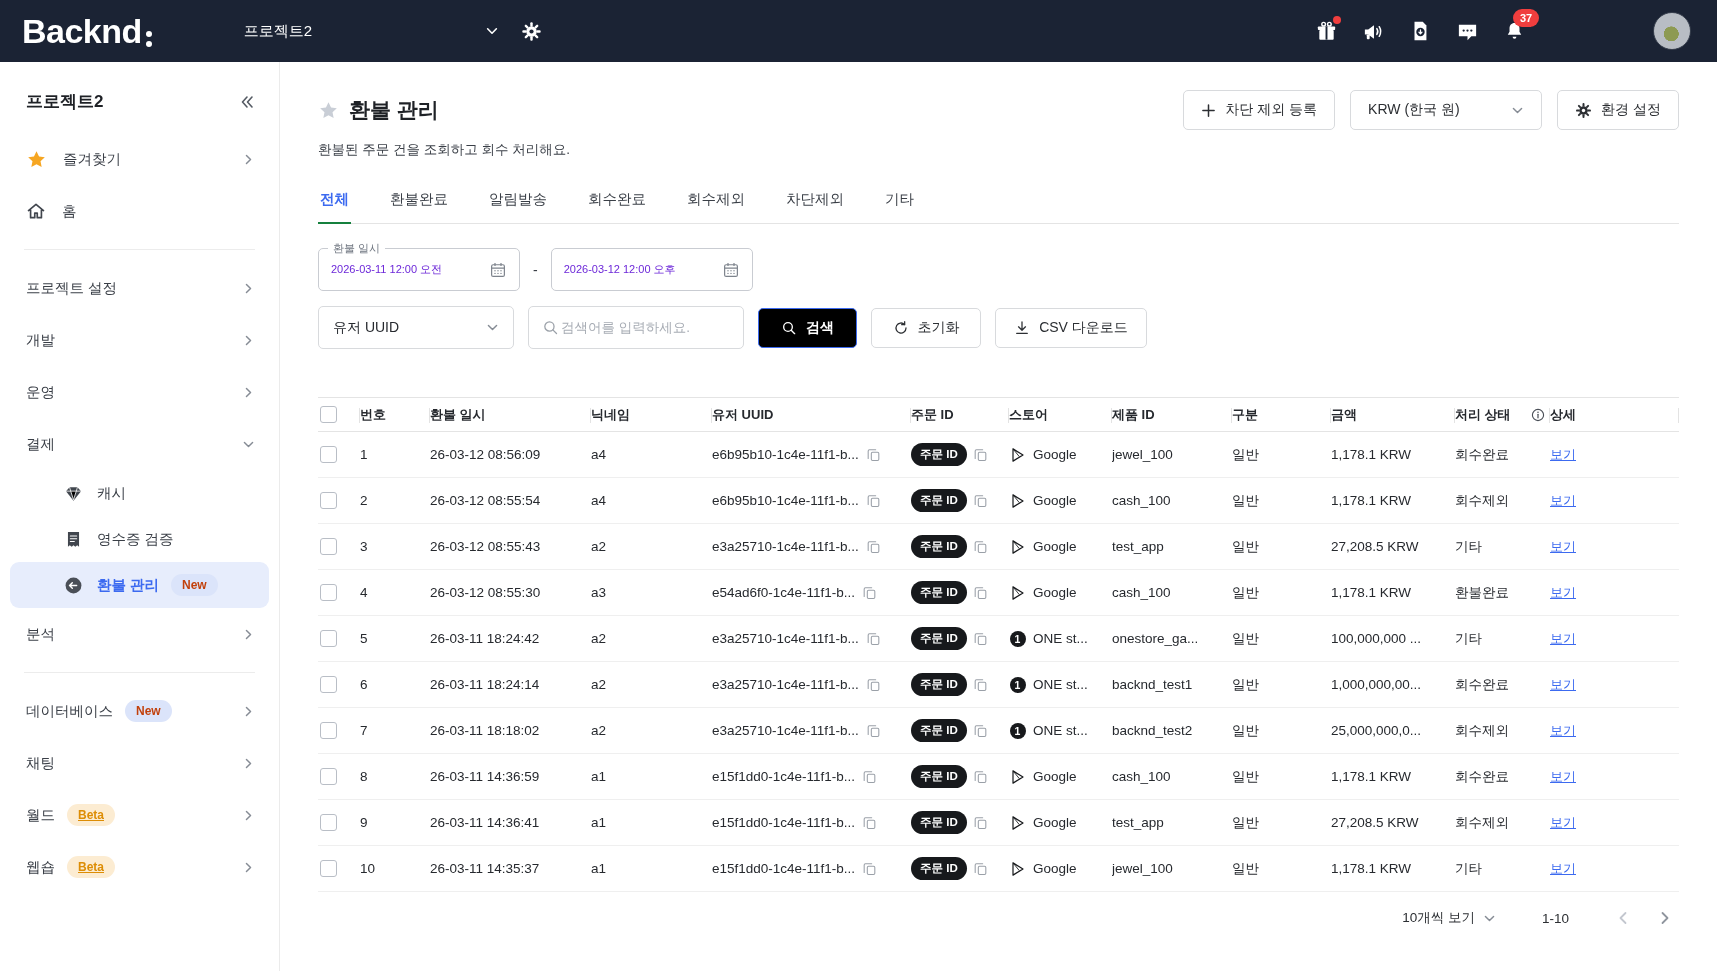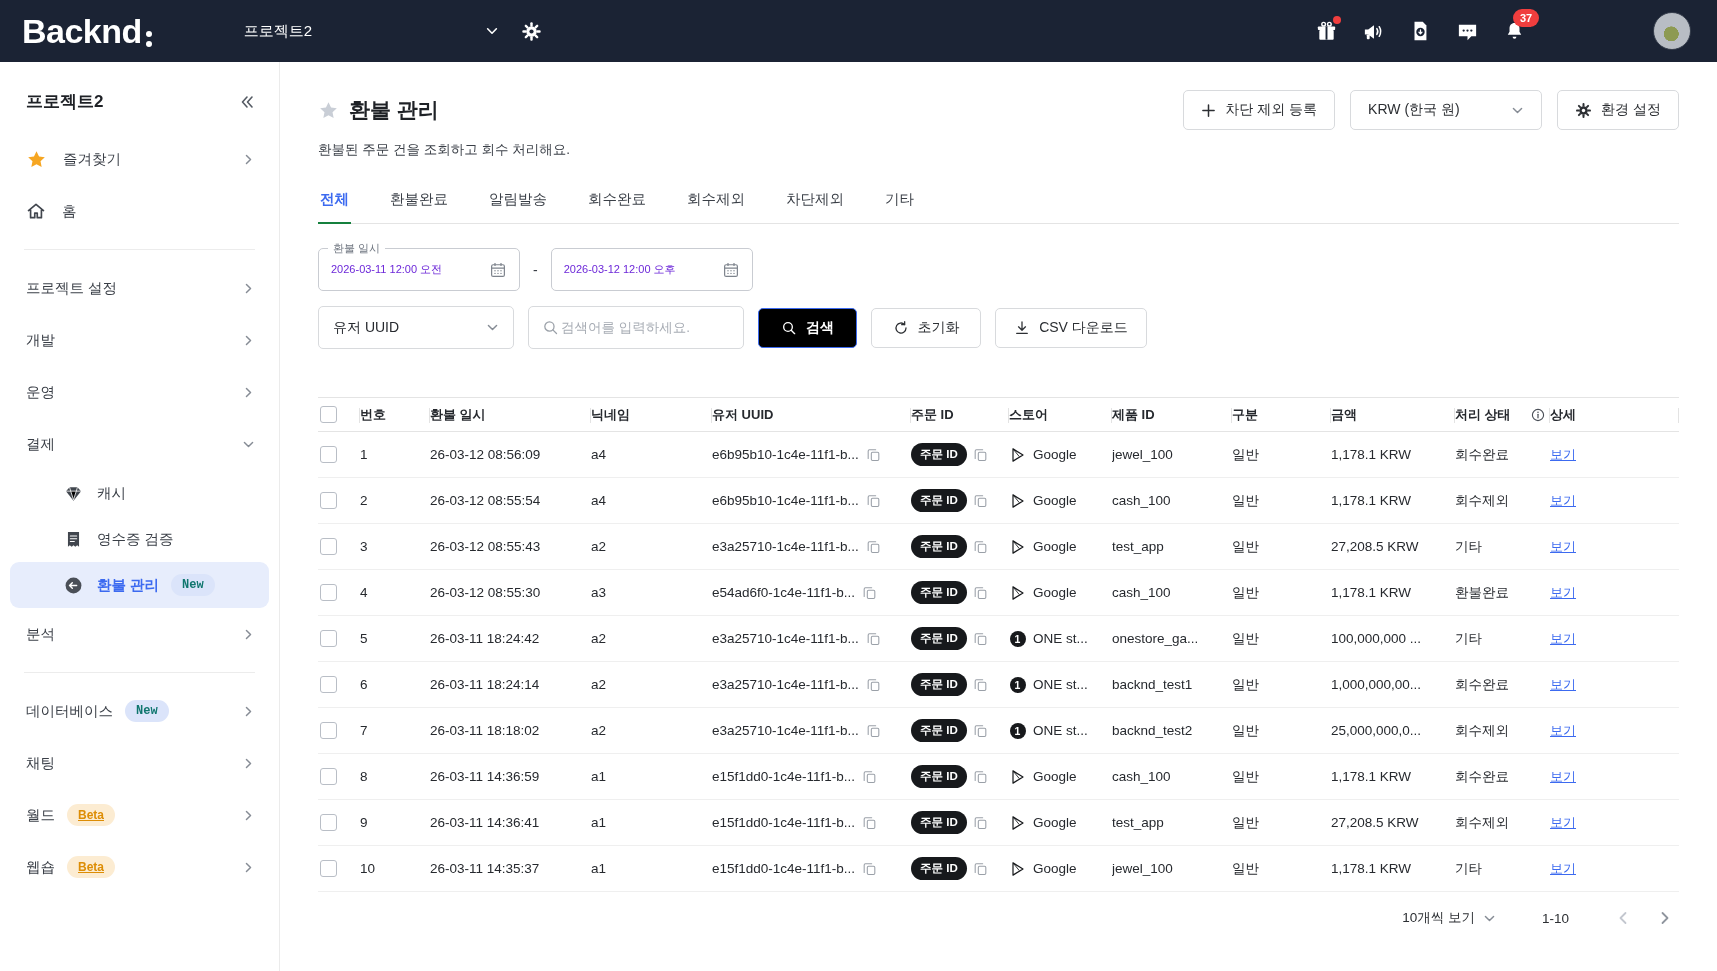--- a/index.html
+++ b/index.html
@@ -60,21 +60,21 @@
     height:46px; display:flex; align-items:center; padding:0 24px 0 64px;
     font-size:14.5px; color:#3a3f47; cursor:pointer;
   }
   .side-sub .mi { margin-right:14px; display:flex; }
   .side-sub.selected {
     margin:0 10px; padding-left:54px; border-radius:9px;
     background:#e7edfc; color:#3c6af0; font-weight:bold;
   }
   .side-div { border-top:1px solid #ececec; margin:12px 24px; }
   .badge { font-size:12px; font-weight:bold; padding:4px 11px; border-radius:13px; margin-left:12px; }
-  .badge-new { background:#dbe4fa; color:#0f766e;font-family:Liberation Mono, monospace; }
+  .badge-new { background:#dbe4fa; color:#c2410c; }
   .badge-beta { background:#fcecd2; color:#dd8d05;text-decoration:underline; }
 
   
   .main { margin:62px 0 0 280px; padding:26px 38px 0 38px; width:1437px; }
   .page-head { display:flex; align-items:center; height:44px; }
   .fav-star { display:flex; margin-right:10px; cursor:pointer; }
   .page-title { font-size:21px; font-weight:bold; color:#1e2126; }
   .head-actions { margin-left:auto; display:flex; gap:15px; }
   .btn {
     height:40px; border:1px solid #d8dadd; border-radius:5px; background:#fff;

